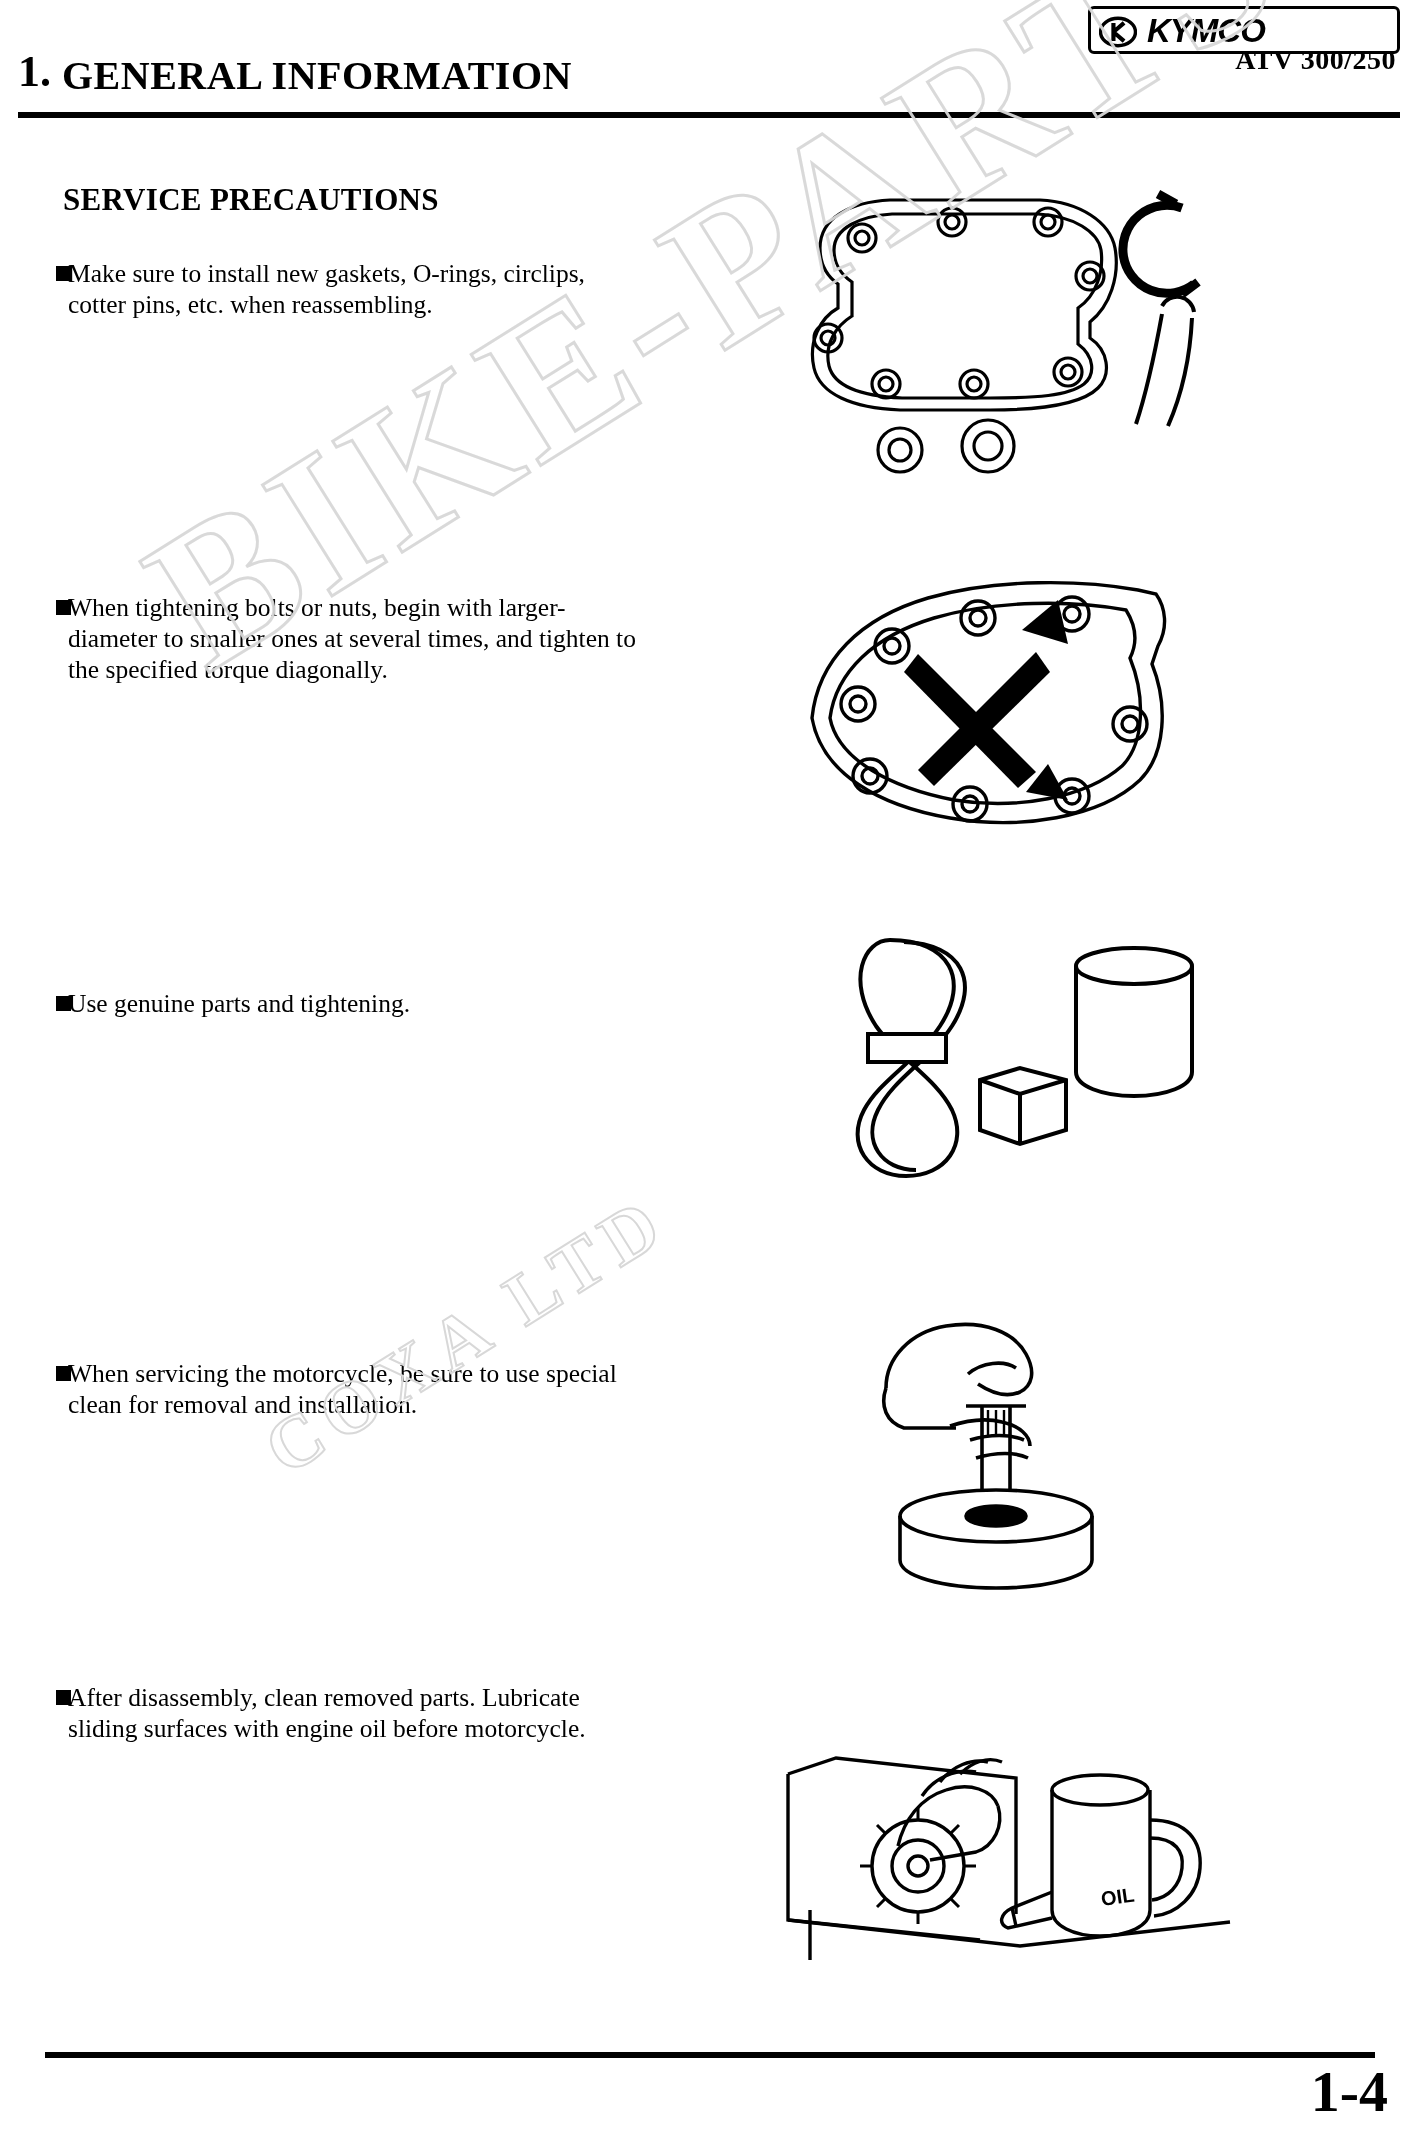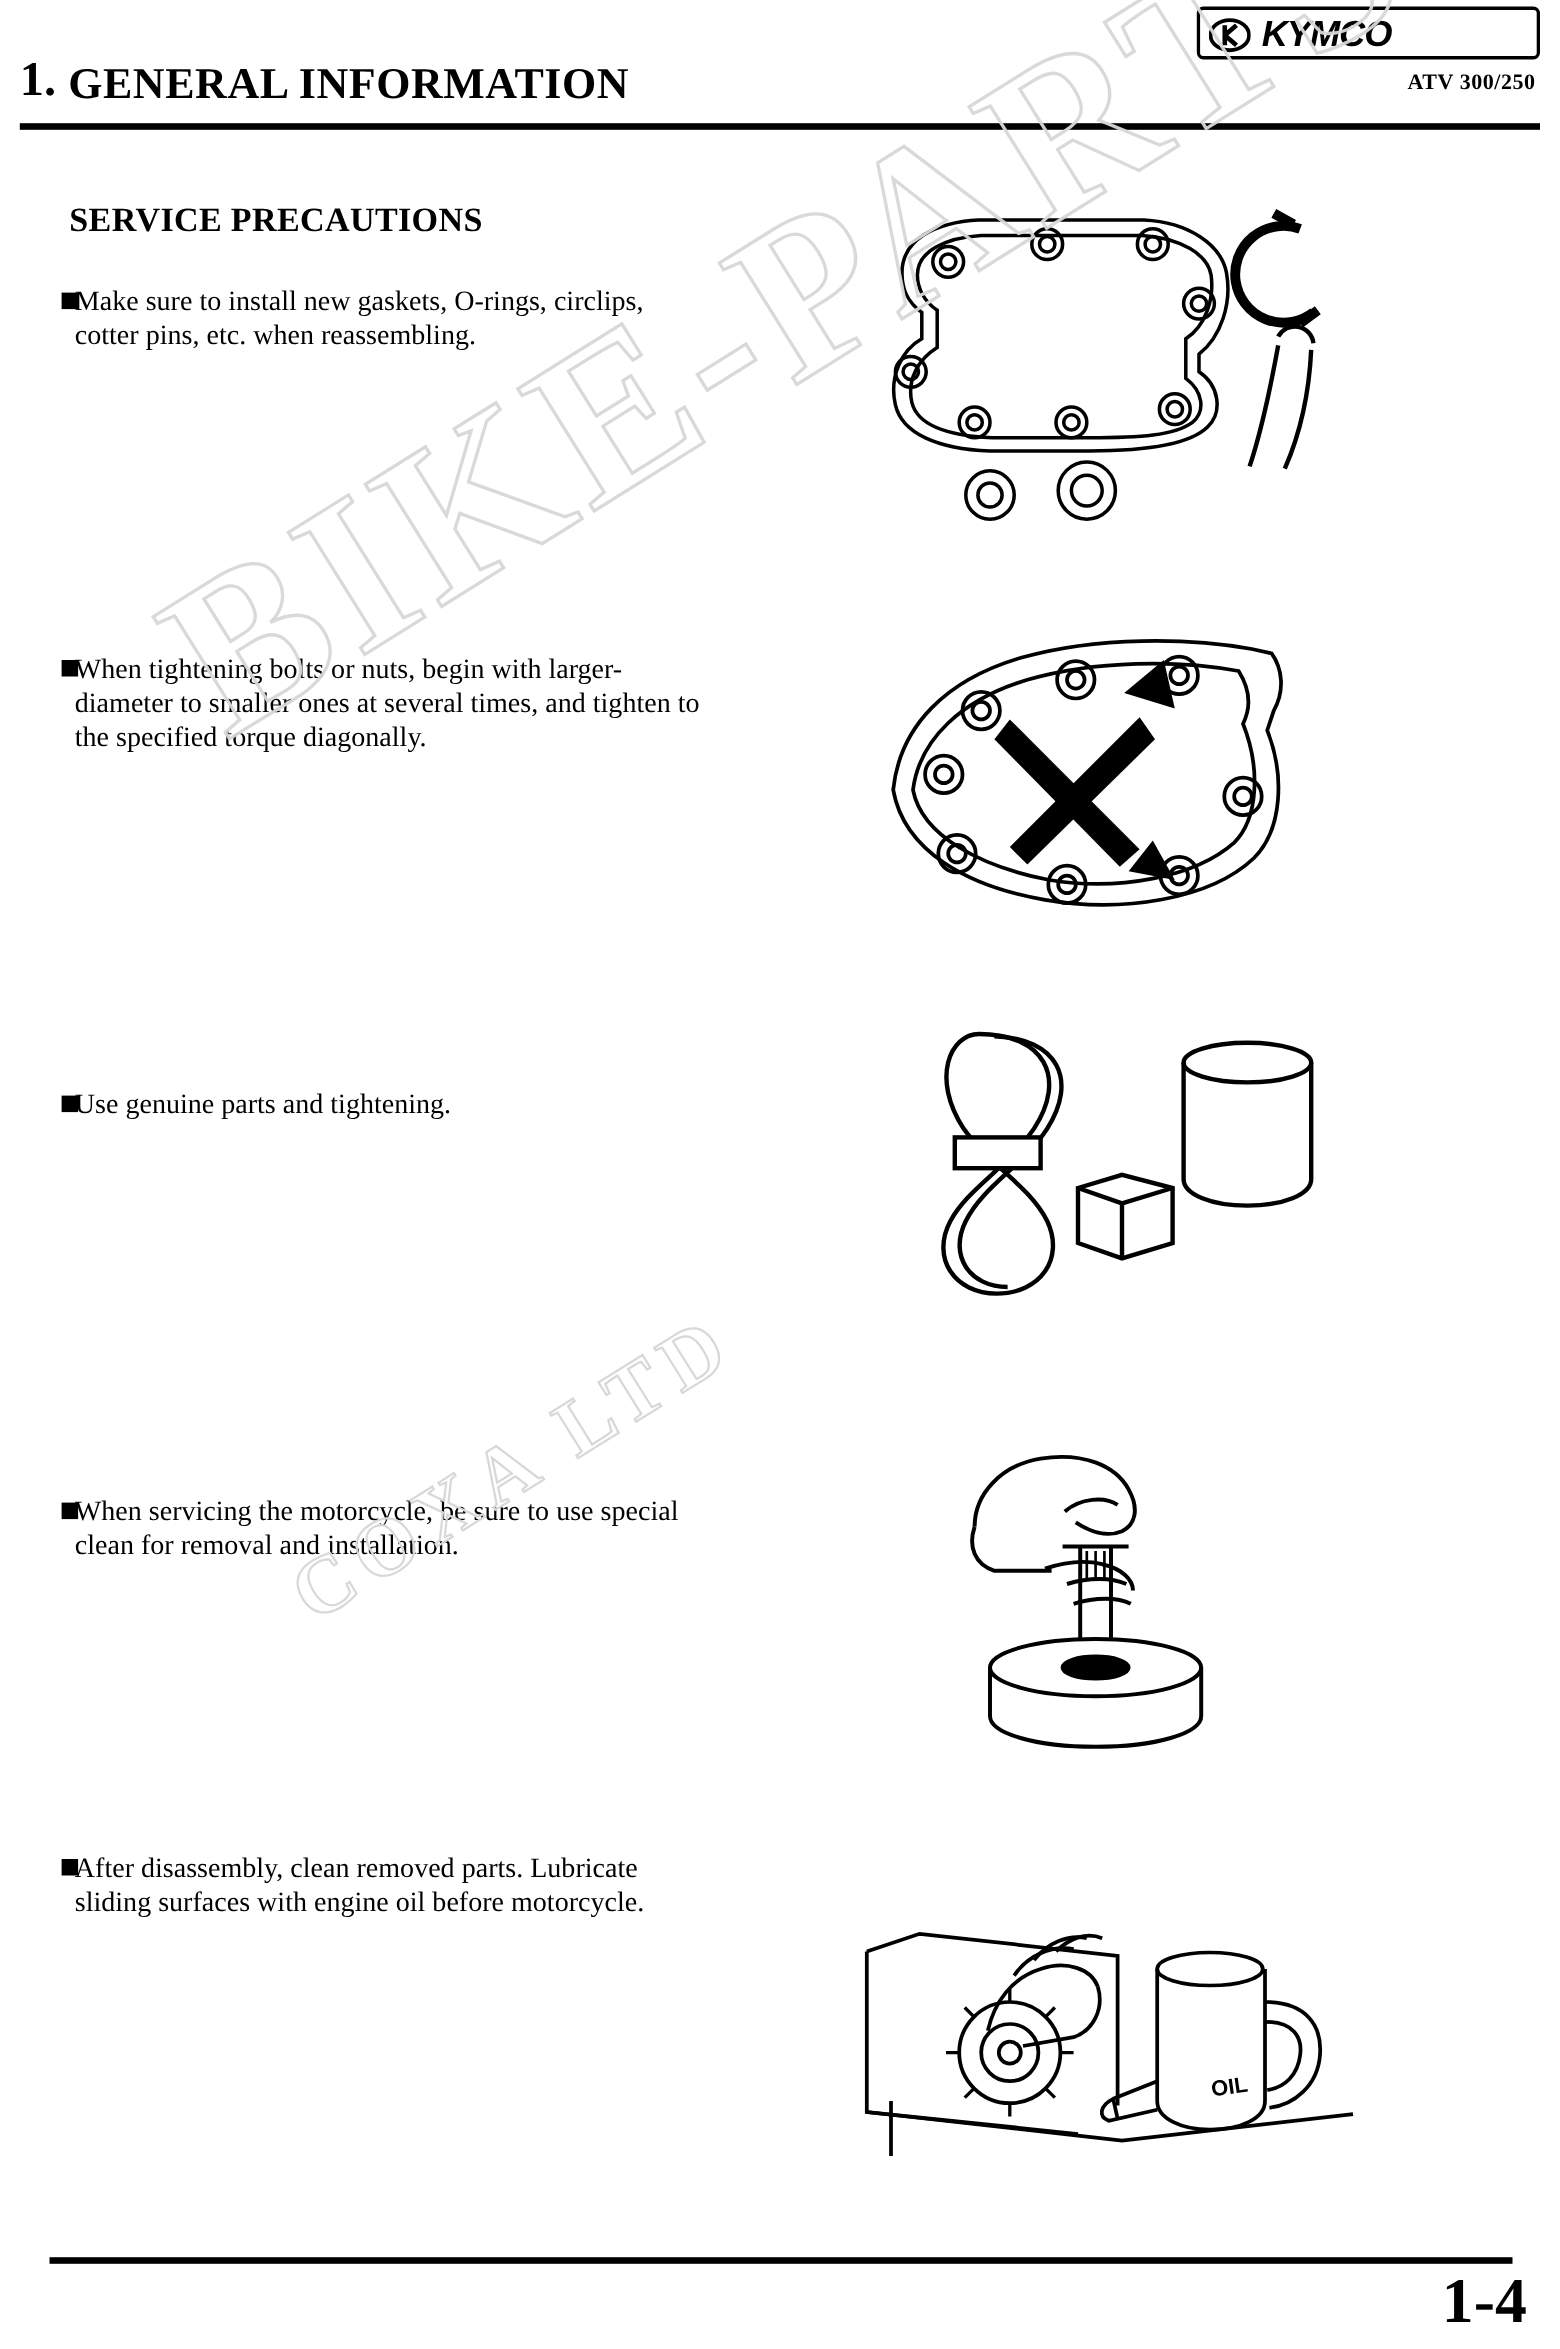--- a/index.html
+++ b/index.html
@@ -44,22 +44,22 @@
     position: absolute;
     left: 62px;
     top: 52px;
     font-size: 40px;
     font-weight: bold;
     letter-spacing: 0.5px;
   }
   .model-label {
     position: absolute;
     right: 22px;
-    top: 64px;
-    font-size: 20px;
+    top: 44px;
+    font-size: 28px;
     font-weight: bold;
     letter-spacing: 0.5px;
   }
   .logo-box {
     position: absolute;
     right: 18px;
     top: 6px;
     width: 312px;
     height: 48px;
     border: 3px solid #000;

